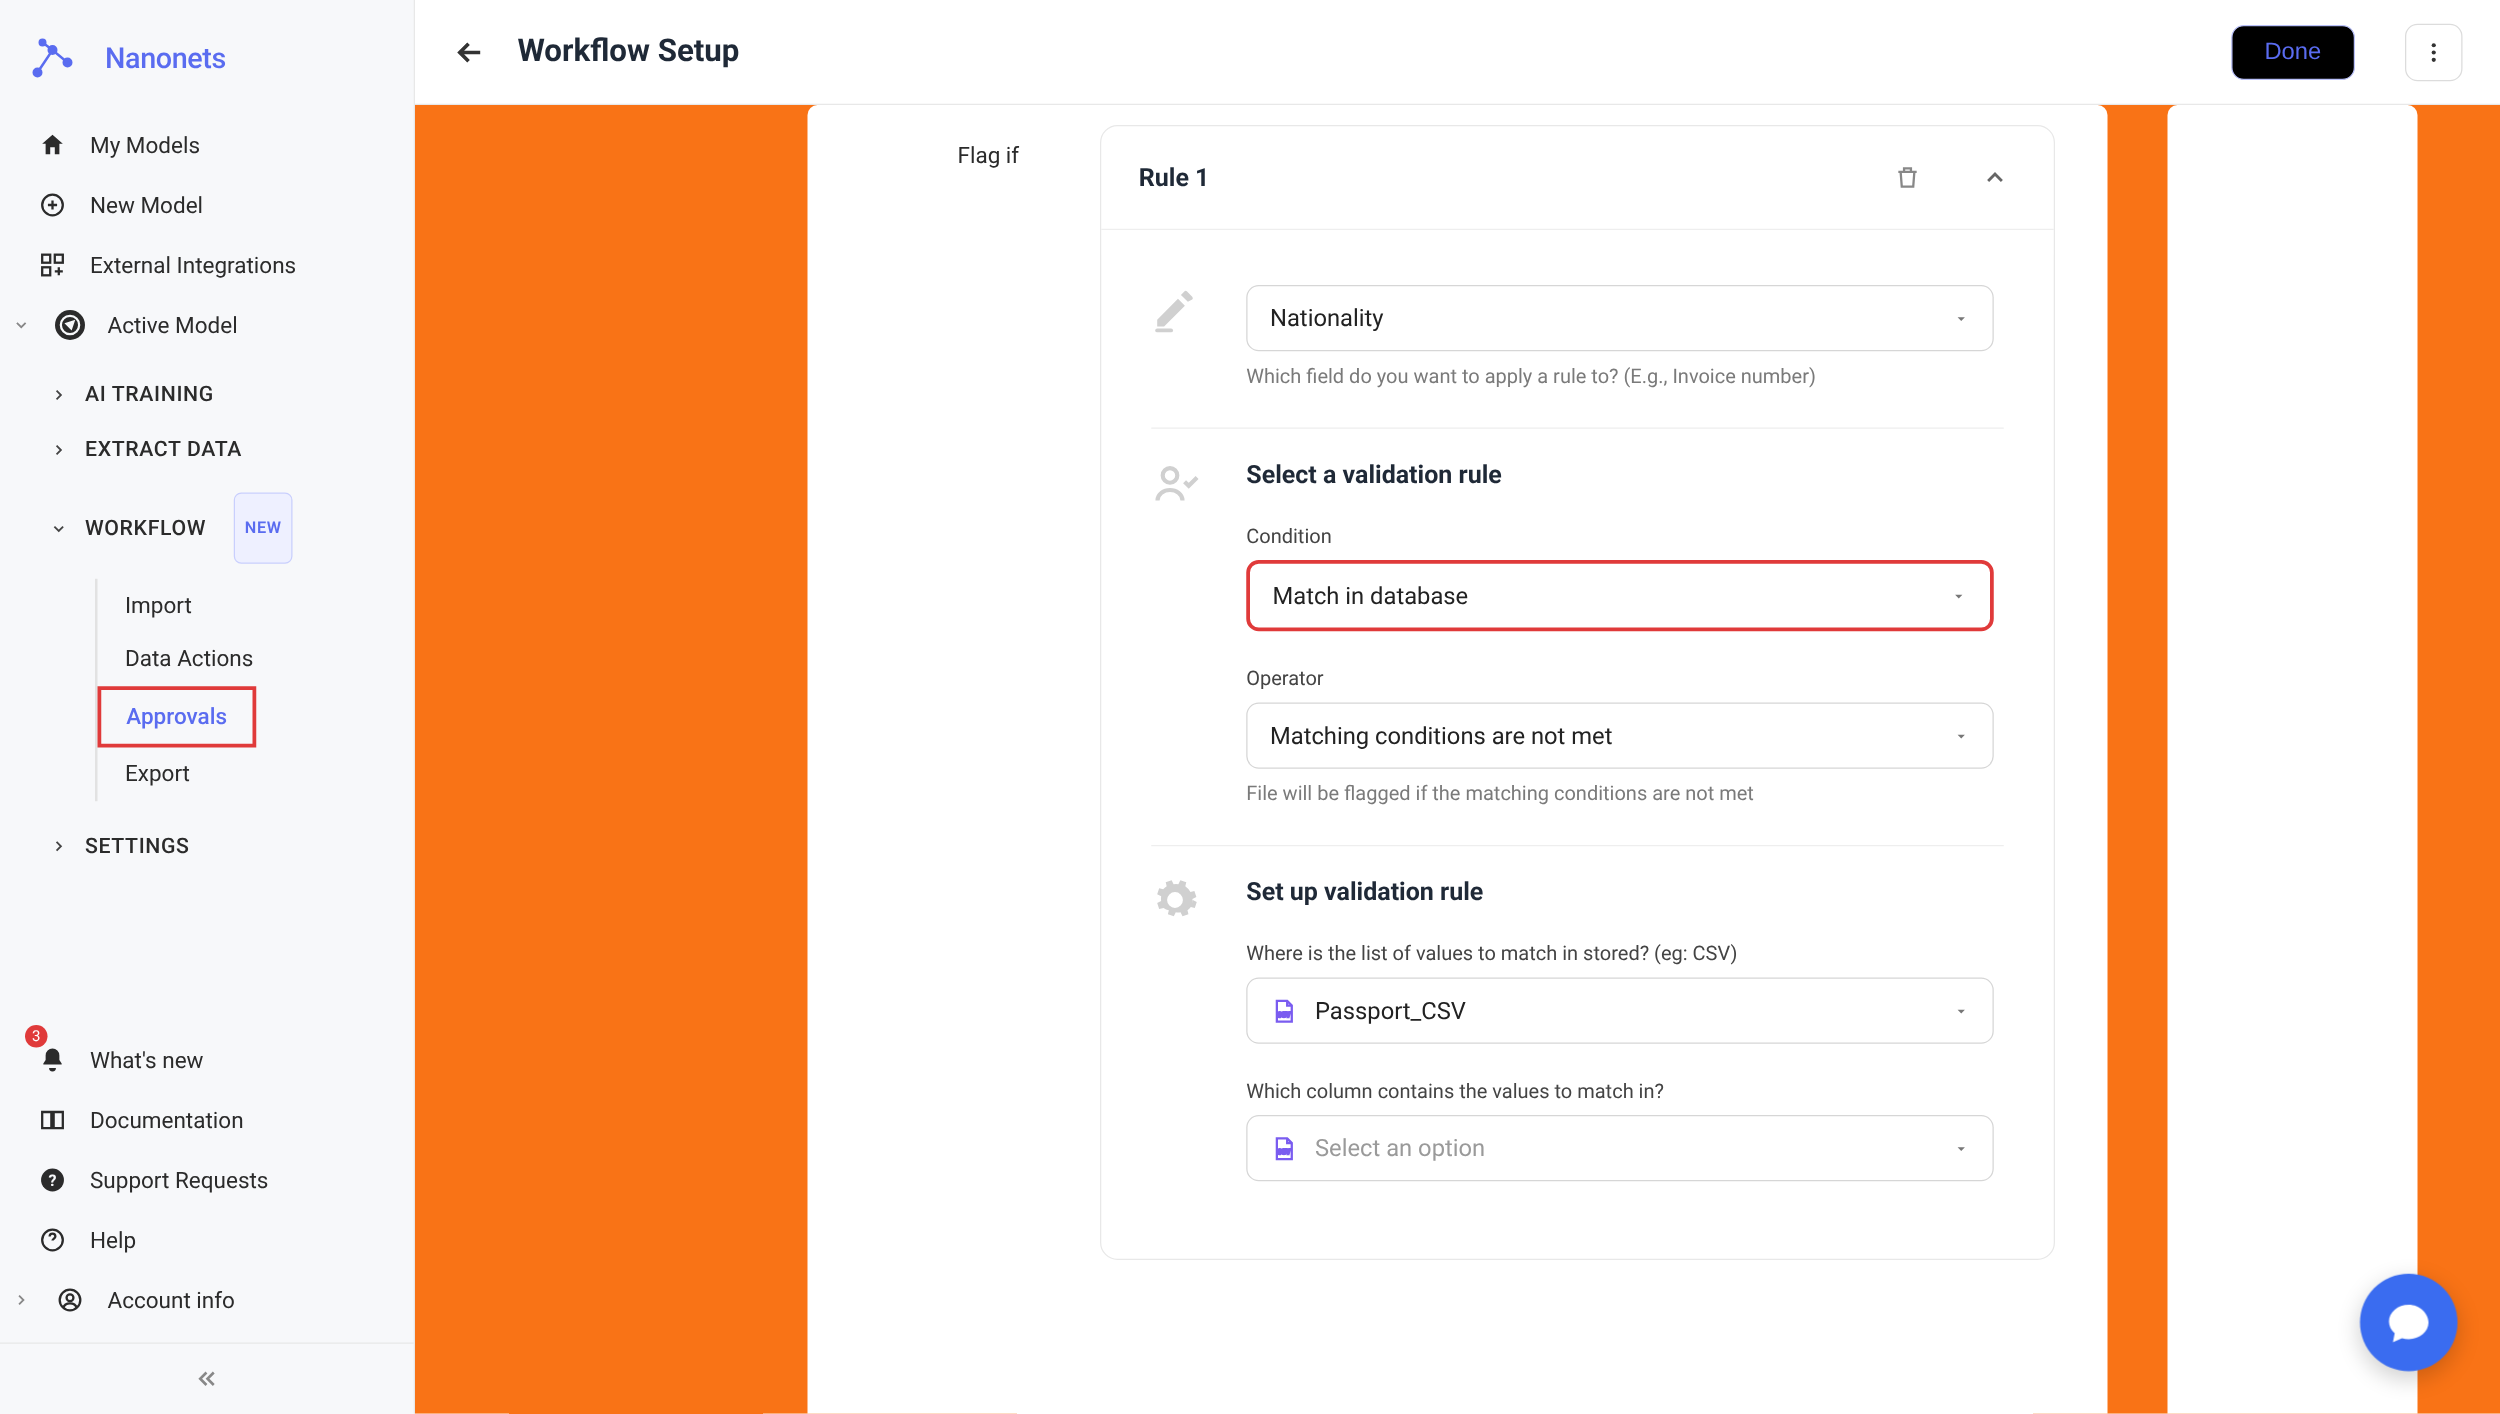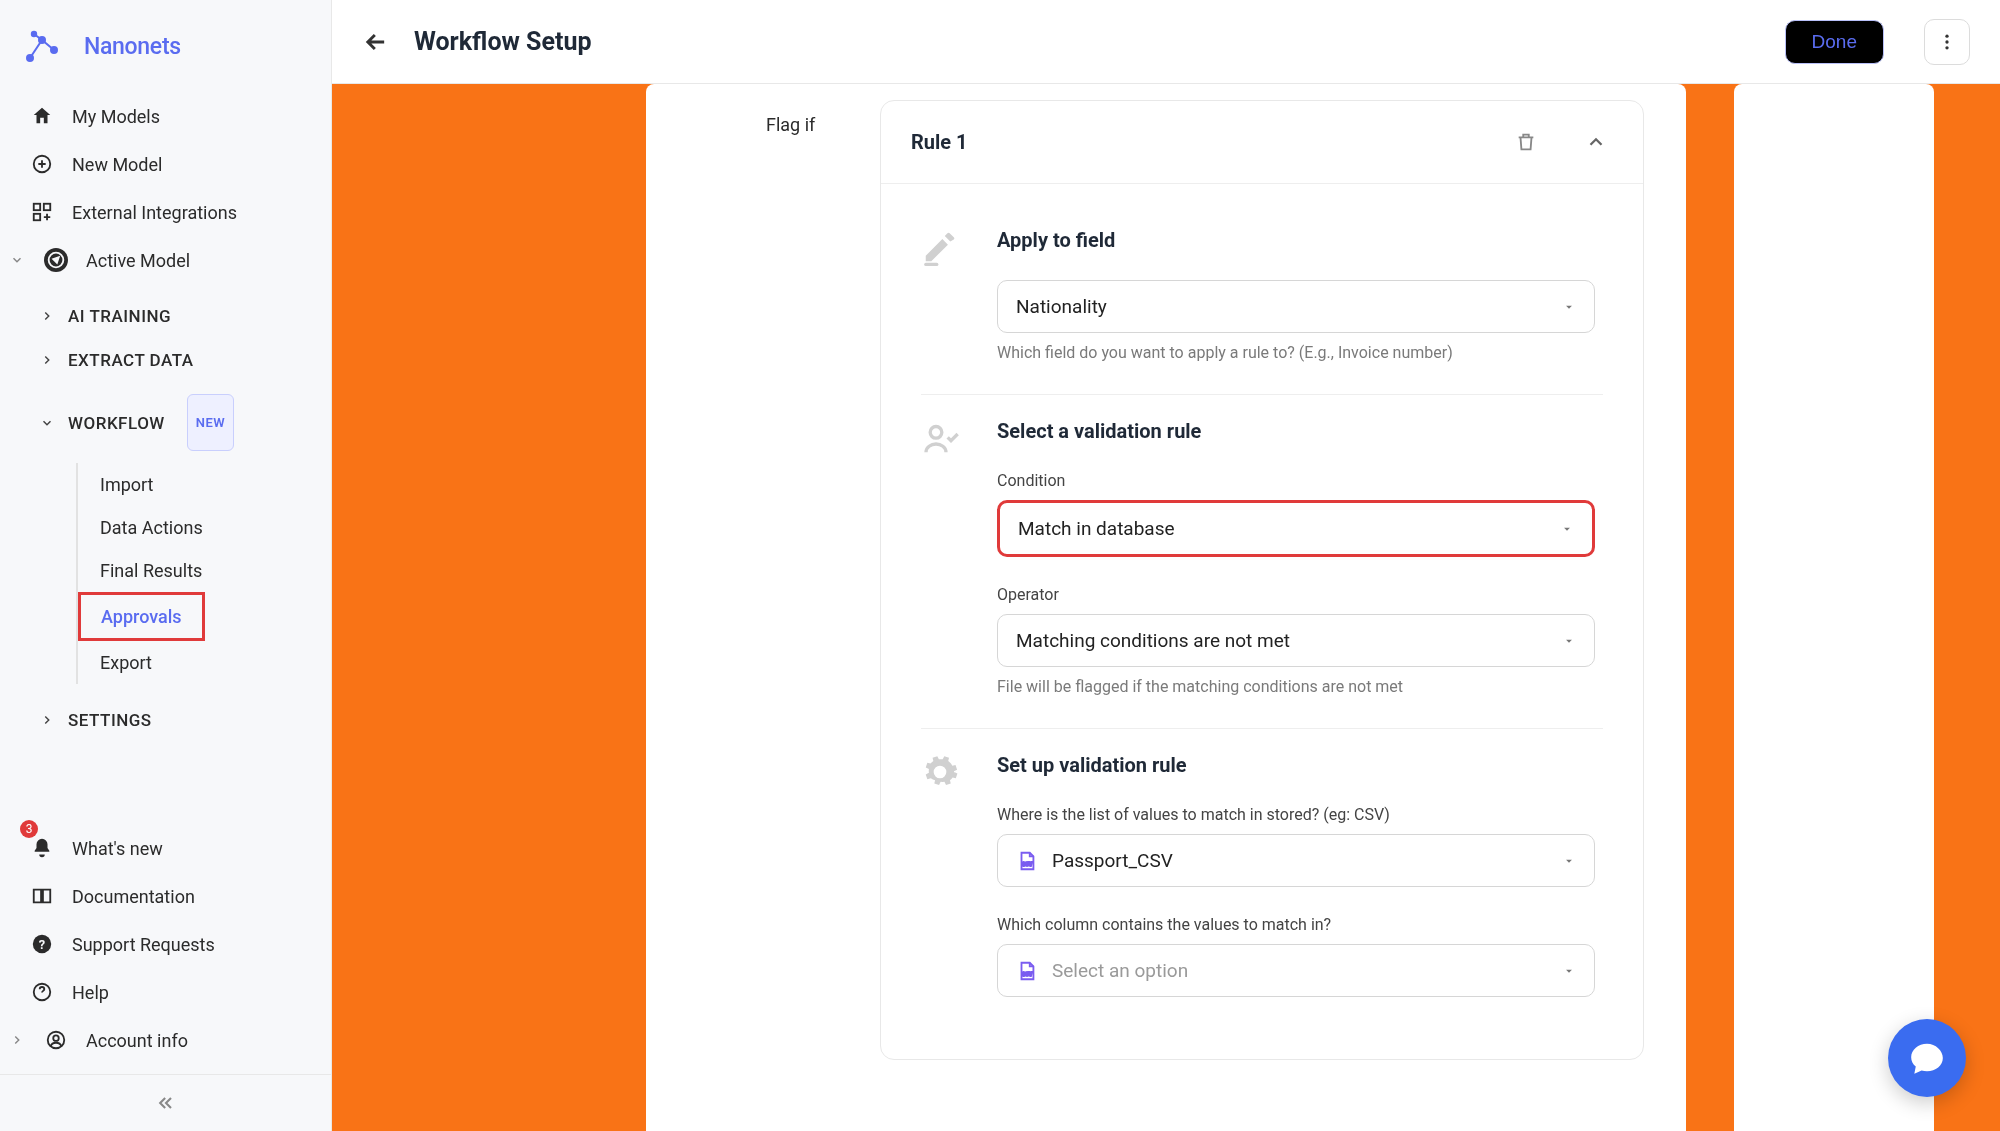--- a/index.html
+++ b/index.html
@@ -158,21 +158,20 @@
           </svg>
         </span>
       <span>WORKFLOW</span>
       <span class="badge-new">NEW</span>
     </div>
 
     <div style="position:relative;">
       <div style="position:absolute;left:76px;top:0;bottom:0;width:2px;background:#e2e2e2;"></div>
       <div class="nav-leaf"><span>Import</span></div>
       <div class="nav-leaf"><span>Data Actions</span></div>
-      <div class="nav-leaf"><span>Final Results</span></div>
       <div class="nav-leaf active boxed"><span>Approvals</span></div>
       <div class="nav-leaf"><span>Export</span></div>
     </div>
 
     <div style="height:14px"></div>
     <div class="nav-group-head">
       <span class="chev">
           <svg width="14" height="14" viewBox="0 0 24 24" fill="none" stroke="#444" stroke-width="2.5">
             <path d="M9 6l6 6-6 6"></path>
           </svg>
@@ -288,21 +287,20 @@
         <div class="rule-body">
 
           <div class="section">
             <div class="section-icon">
               <svg width="38" height="38" viewBox="0 0 24 24" fill="#d0d0d0">
                   <path d="M3 17.5V21h3.5L17 10.5l-3.5-3.5L3 17.5zM20.7 7.3a1 1 0 000-1.4l-2.6-2.6a1 1 0 00-1.4 0L15 5l3.5 3.5 2.2-1.2z"></path>
                   <rect x="2" y="22" width="9" height="2" rx="1"></rect>
                 </svg>
             </div>
             <div class="section-content">
-              <div class="section-title">Apply to field</div>
               <div class="select">
                 <span class="select-text">Nationality</span>
                 <span class="select-caret">
                     <svg width="14" height="14" viewBox="0 0 24 24" fill="#777">
                       <path d="M7 10l5 5 5-5z"></path>
                     </svg>
                   </span>
               </div>
               <div class="hint">Which field do you want to apply a rule to? (E.g., Invoice number)</div>
             </div>

